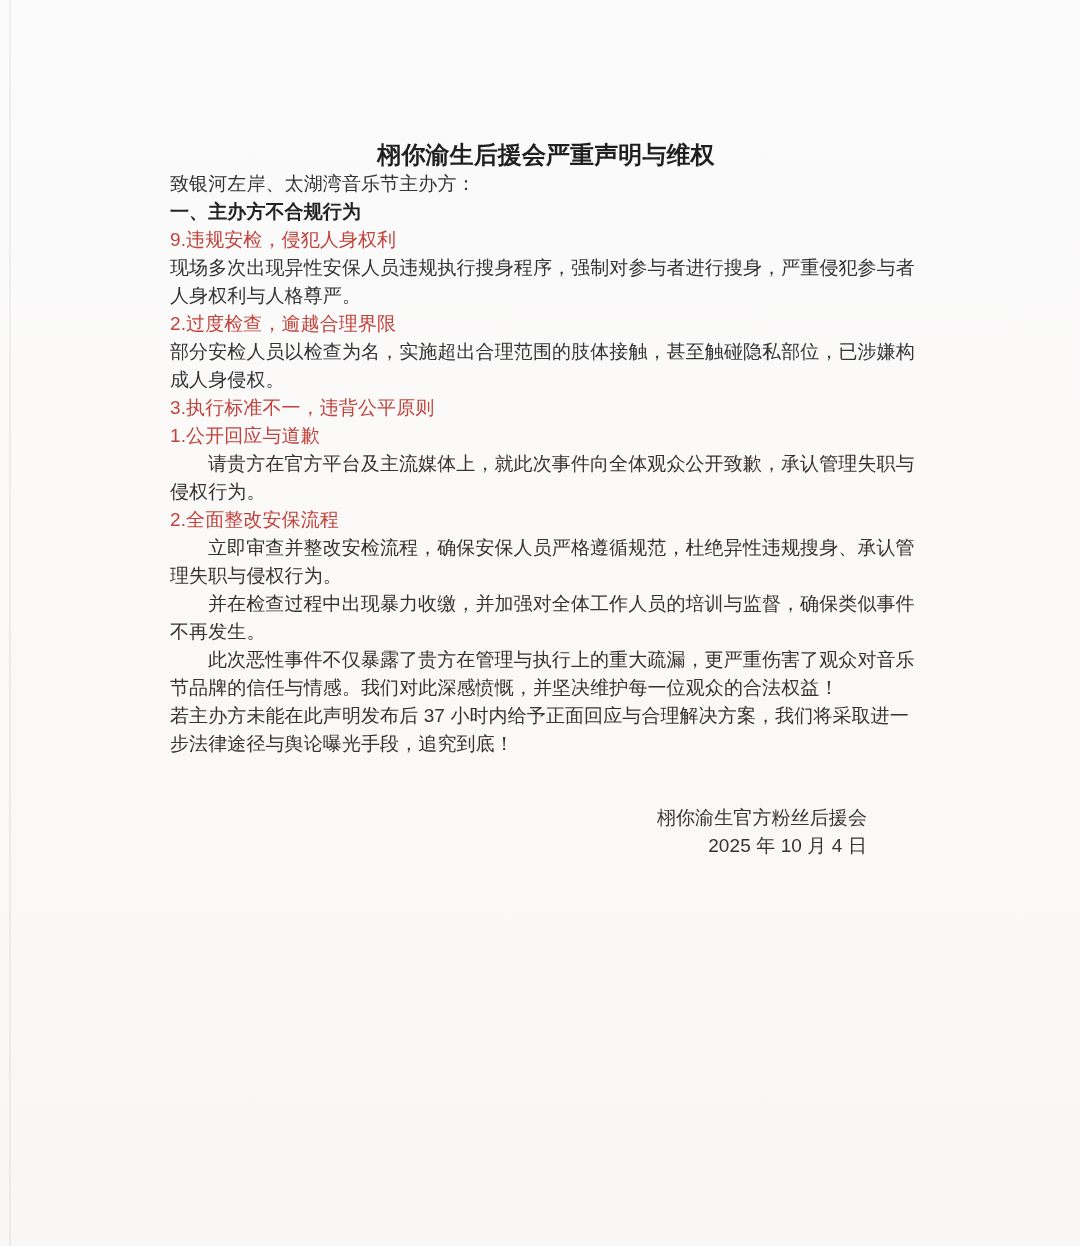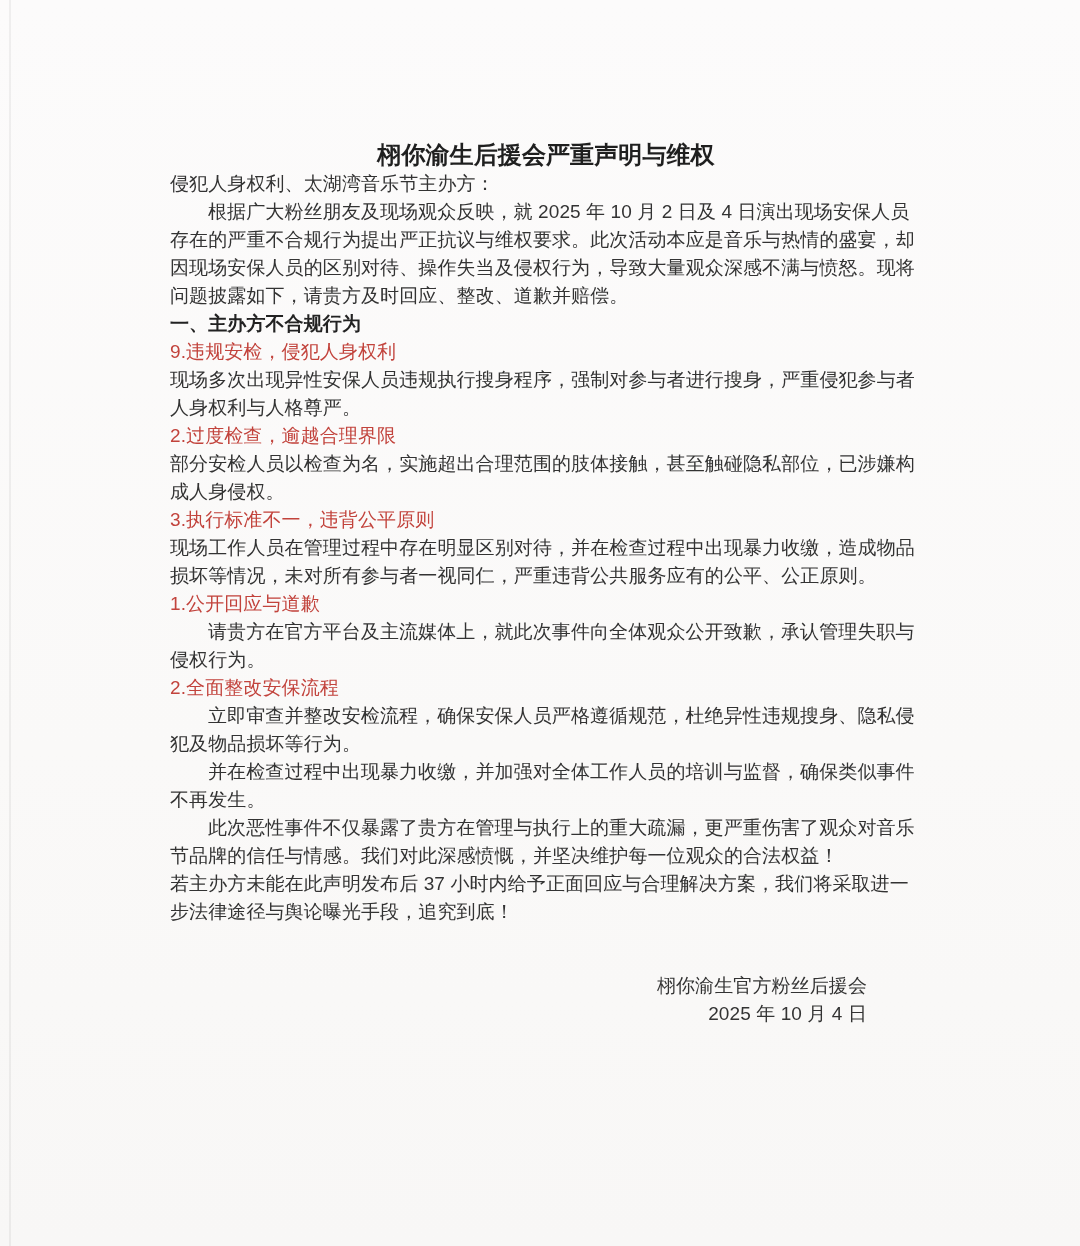--- a/index.html
+++ b/index.html
@@ -69,41 +69,39 @@
 </head>
 <body>
 
 <div class="page">
   <div class="edge-hairline"></div>
 
   <div class="content">
 
     <h1 class="doc-title">栩你渝生后援会严重声明与维权</h1>
 
-    <p class="salutation">侵犯人身权利、太湖湾音乐节主办方：</p>
+    <p class="salutation">致银河左岸、太湖湾音乐节主办方：</p>
 
-    <p class="indent">根据广大粉丝朋友及现场观众反映，就 2025 年 10 月 2 日及 4 日演出现场安保人员存在的严重不合规行为提出严正抗议与维权要求。此次活动本应是音乐与热情的盛宴，却因现场安保人员的区别对待、操作失当及侵权行为，导致大量观众深感不满与愤怒。现将问题披露如下，请贵方及时回应、整改、道歉并赔偿。</p>
 
     <p class="sec-heading">一、主办方不合规行为</p>
 
     <p class="red-sub">9.违规安检，侵犯人身权利</p>
     <p>现场多次出现异性安保人员违规执行搜身程序，强制对参与者进行搜身，严重侵犯参与者人身权利与人格尊严。</p>
 
     <p class="red-sub">2.过度检查，逾越合理界限</p>
     <p>部分安检人员以检查为名，实施超出合理范围的肢体接触，甚至触碰隐私部位，已涉嫌构成人身侵权。</p>
 
     <p class="red-sub">3.执行标准不一，违背公平原则</p>
-    <p>现场工作人员在管理过程中存在明显区别对待，并在检查过程中出现暴力收缴，造成物品损坏等情况，未对所有参与者一视同仁，严重违背公共服务应有的公平、公正原则。</p>
 
 
     <p class="red-sub">1.公开回应与道歉</p>
     <p class="indent">请贵方在官方平台及主流媒体上，就此次事件向全体观众公开致歉，承认管理失职与侵权行为。</p>
 
     <p class="red-sub">2.全面整改安保流程</p>
-    <p class="indent">立即审查并整改安检流程，确保安保人员严格遵循规范，杜绝异性违规搜身、隐私侵犯及物品损坏等行为。</p>
+    <p class="indent">立即审查并整改安检流程，确保安保人员严格遵循规范，杜绝异性违规搜身、承认管理失职与侵权行为。</p>
 
     <p class="indent">并在检查过程中出现暴力收缴，并加强对全体工作人员的培训与监督，确保类似事件不再发生。</p>
 
     <p class="indent">此次恶性事件不仅暴露了贵方在管理与执行上的重大疏漏，更严重伤害了观众对音乐节品牌的信任与情感。我们对此深感愤慨，并坚决维护每一位观众的合法权益！</p>
     <p>若主办方未能在此声明发布后 37 小时内给予正面回应与合理解决方案，我们将采取进一步法律途径与舆论曝光手段，追究到底！</p>
 
     <div class="signature-block">
       <p>栩你渝生官方粉丝后援会</p>
       <p>2025 年 10 月 4 日</p>
     </div>

